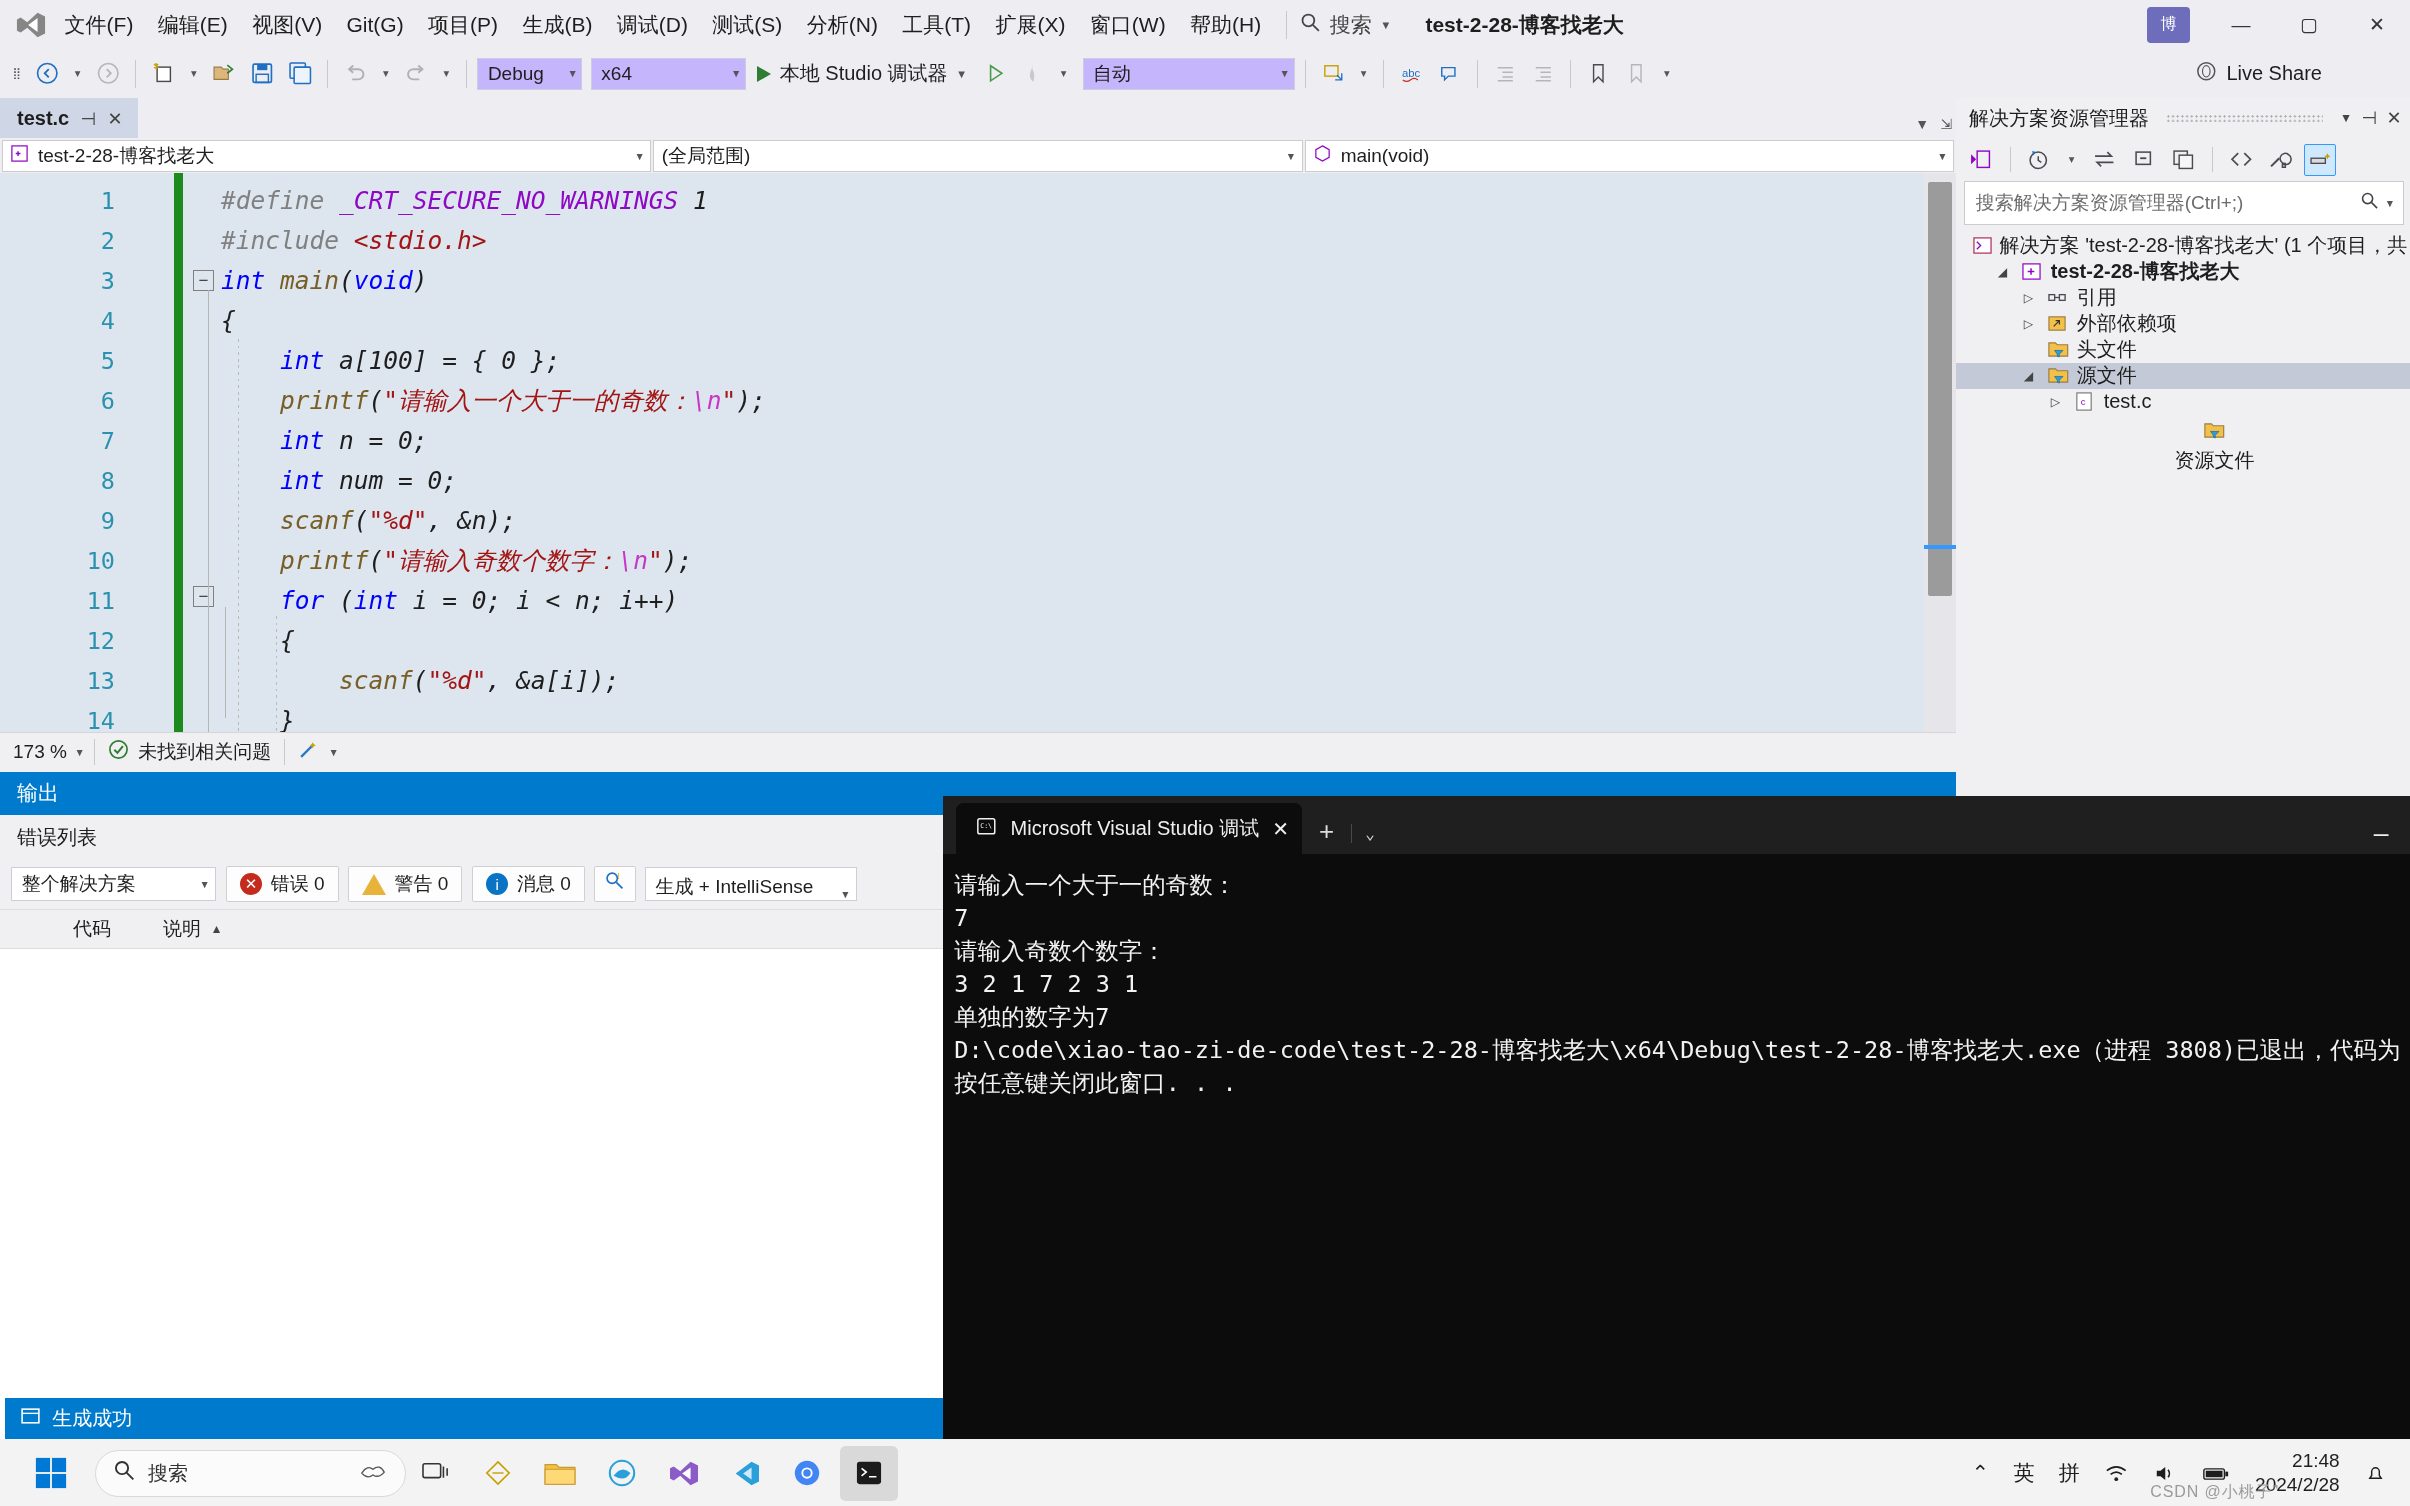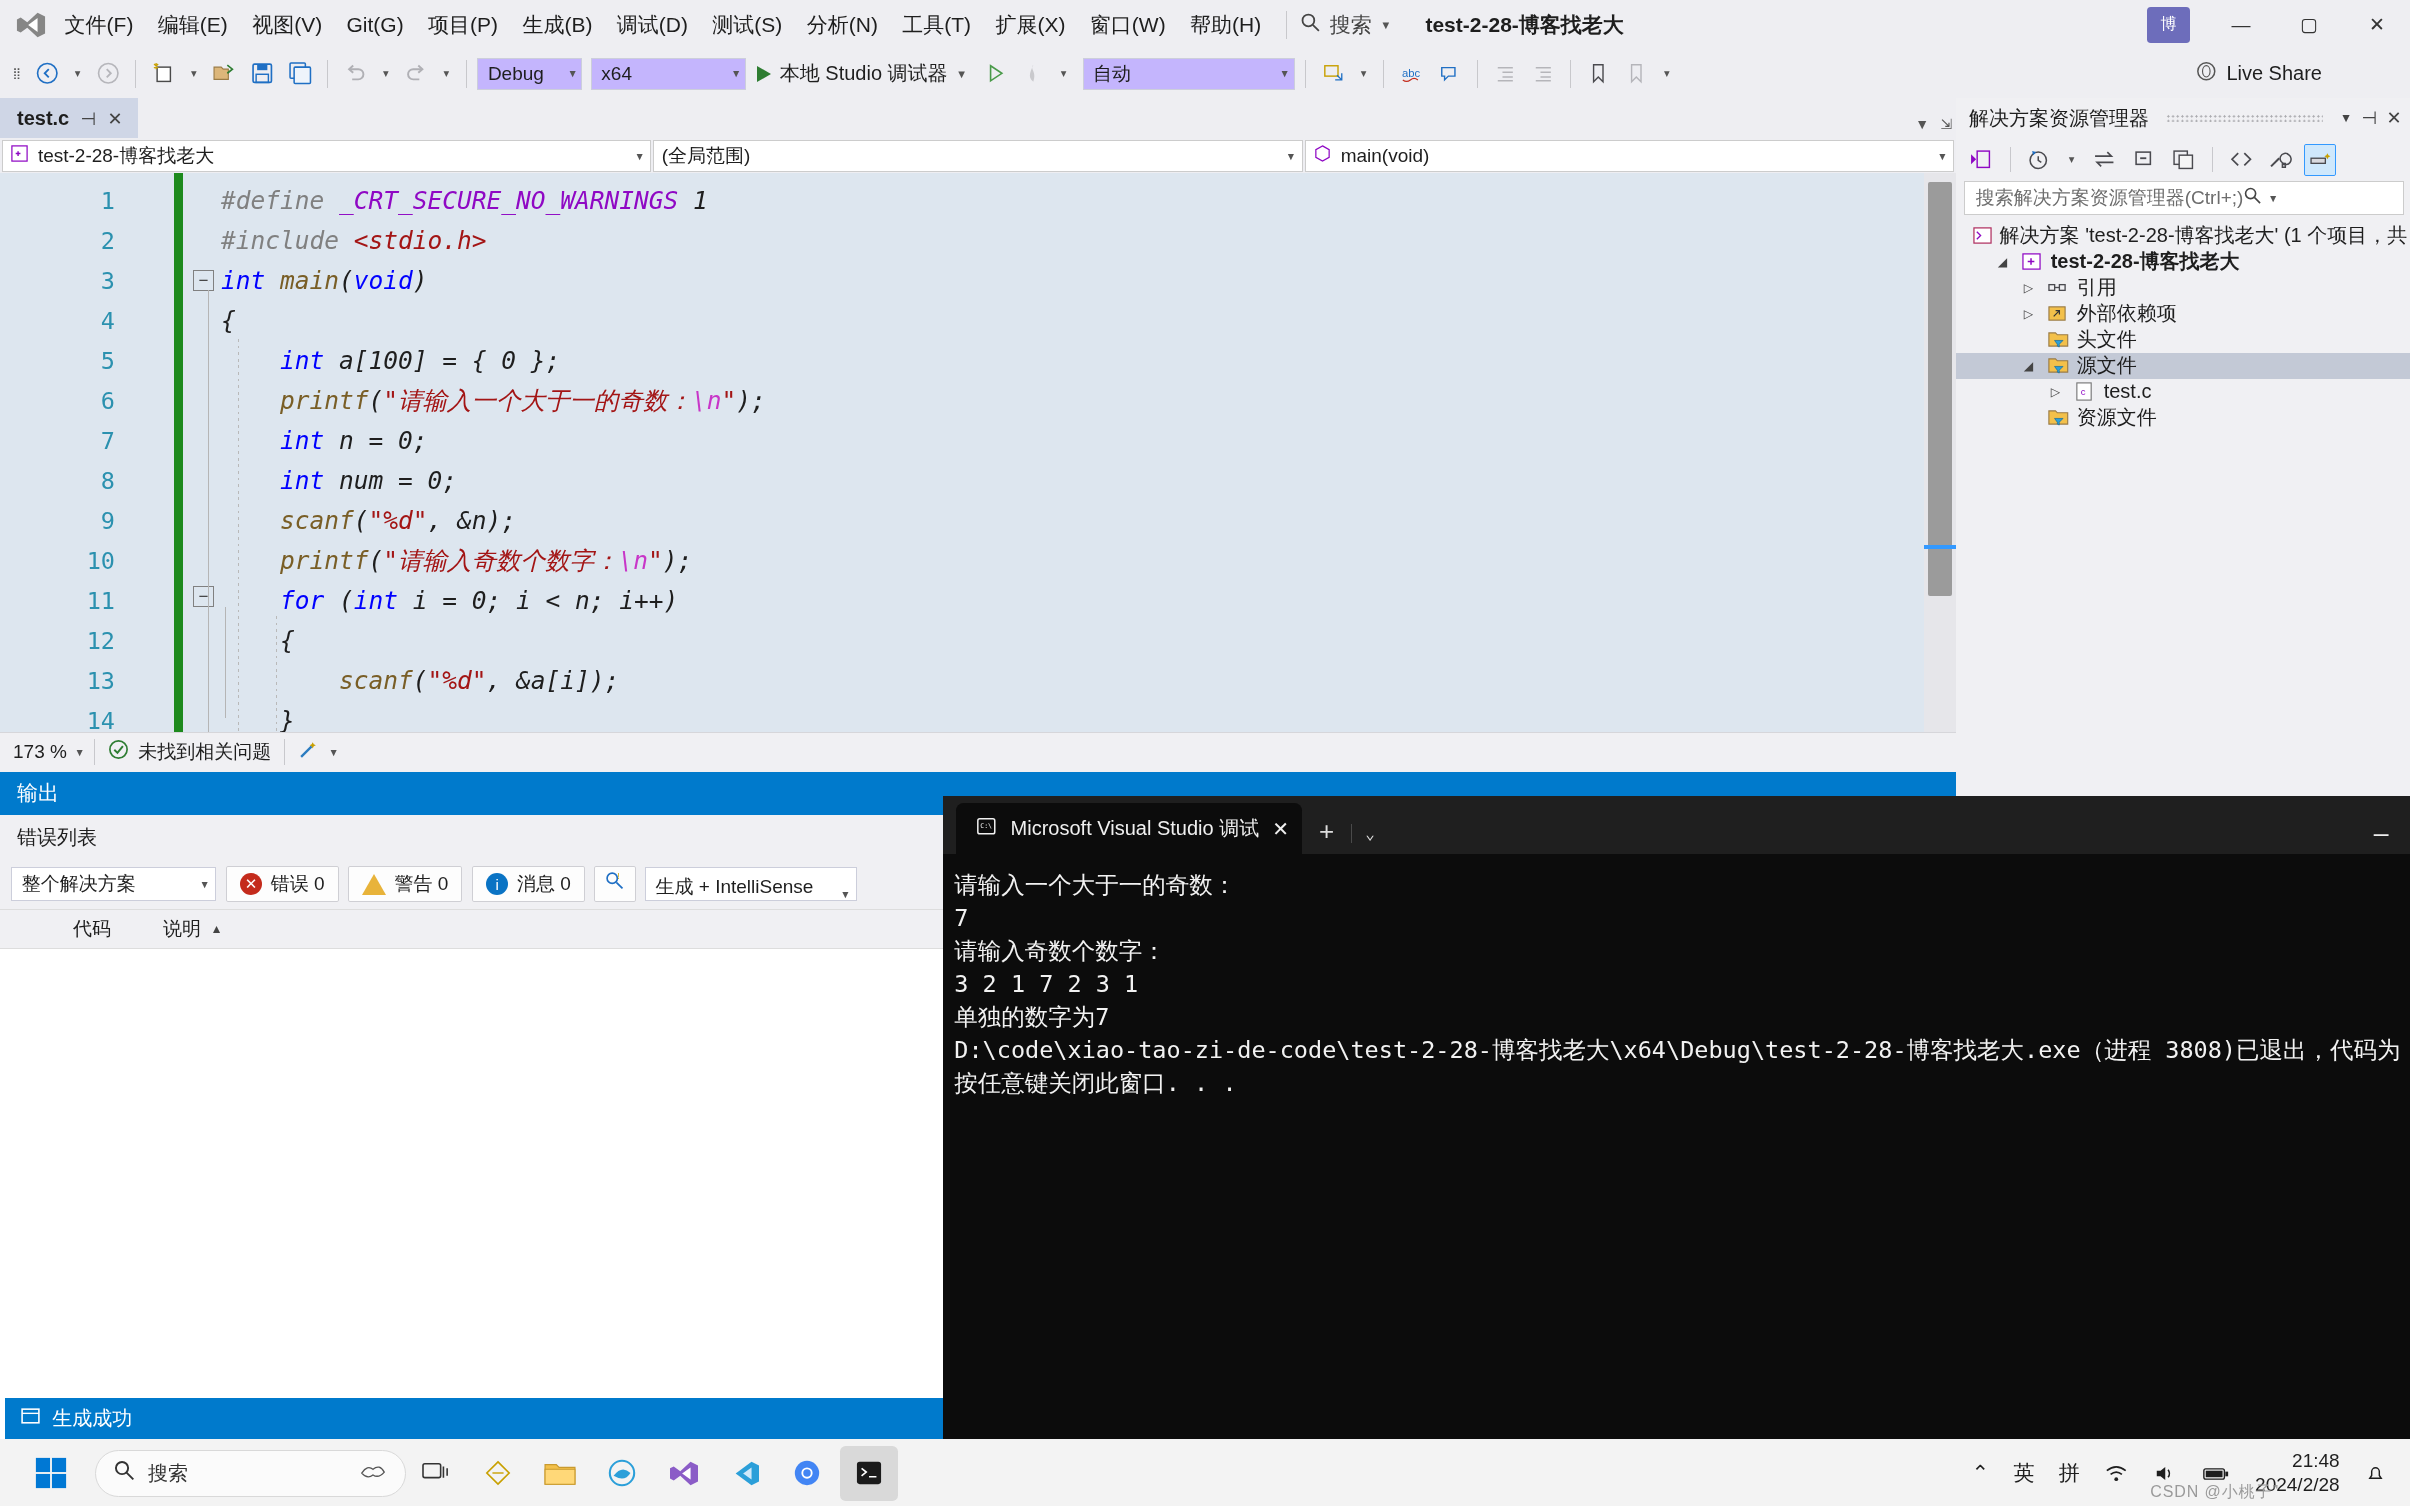--- a/index.html
+++ b/index.html
@@ -127,22 +127,22 @@
   }
 
   
   .solexp { position:absolute; right:0; top:98px; width:455px; bottom:0; background:#f0f0f3; }
   .solexp-title { height:40px; display:flex; align-items:center; padding:0 9.4px 0 13px; font-size:20px; gap:9.4px;}
   .dots { flex:1; height:7.5px; background-image: radial-gradient(circle, #a9a9ad 0.9px, transparent 1.2px); background-size:4.7px 4.7px; margin:0 7.5px;}
   .solexp-tb { height:43px; display:flex; align-items:center; gap:7.5px; padding:0 9.4px; }
   .se-btn { width:32px;height:32px;display:flex;align-items:center;justify-content:center; border-radius:1.9px;}
   .se-btn.active { border:0.9px solid #3399ff; background:#cfe8fc; }
   .se-sep { width:0.9px;height:24.5px;background:#c8c8cc;margin:0 4.7px;}
-  .se-search { height:34px; margin:0 7.5px; background:#fff; border:0.9px solid #ccc; display:flex; align-items:center;
-               padding:0 7.5px 0 11.3px; font-size:19px; color:#6d6d6d; }
+  .se-search { height:44px; margin:0 7.5px; background:#fff; border:0.9px solid #ccc; display:flex; align-items:center;
+               padding:0 7.5px 0 11.3px; font-size:19px; color:#6d6d6d; justify-content:space-between;}
   .tree { padding-top:7.5px; font-size:20px; }
   .tree-row { height:26px; display:flex; align-items:center; gap:6.6px; padding-left:3.8px; white-space:nowrap; }
   .tree-row.sel { background:#c3c9d6; }
   .tw { width:21px; display:flex; align-items:center; justify-content:center; font-size:12.2px; color:#444;}
   .ficon { width:24.5px; height:21px; display:flex; align-items:center; justify-content:center;}
 
   
   .console {
     position:absolute; left:943px; top:796px; width:1468px; height:659px;
     background:#0c0c0c; color:#f2f2f2;
@@ -672,21 +672,21 @@
         <div class="tree-row" style="padding-left: 89px;">
           <span class="tw">▷</span>
           <span class="ficon">
             <svg width="21" height="21" viewBox="0 0 22 22" style="font-size:21px">
               <rect x="3" y="2" width="15" height="18" fill="#fff" stroke="#777" stroke-width="1.2"></rect>
               <text x="7" y="15" font-size="10" fill="#8f08c4" font-family="sans-serif">c</text>
             </svg>
           </span>
           <span>test.c</span>
         </div>
-        <div class="tree-row" style="padding-left: 62px;">
+        <div class="tree-row" style="padding-left: 62px; flex-direction: column;">
           <span class="tw"></span>
           <span class="ficon">
             <svg width="22.6" height="19" viewBox="0 0 24 20">
               <path d="M2 3 h7 l2 2 h11 v12 H2 Z" fill="#f3c04a" stroke="#9a7b45" stroke-width="1.2"></path>
               <path d="M8 11 h9 l-4 4 v3 l-2 -1 v-2 Z" fill="#2b9fd9" stroke="#1a6f9c" stroke-width="0.8"></path>
             </svg>
           </span>
           <span>资源文件</span>
         </div>
       </div>

